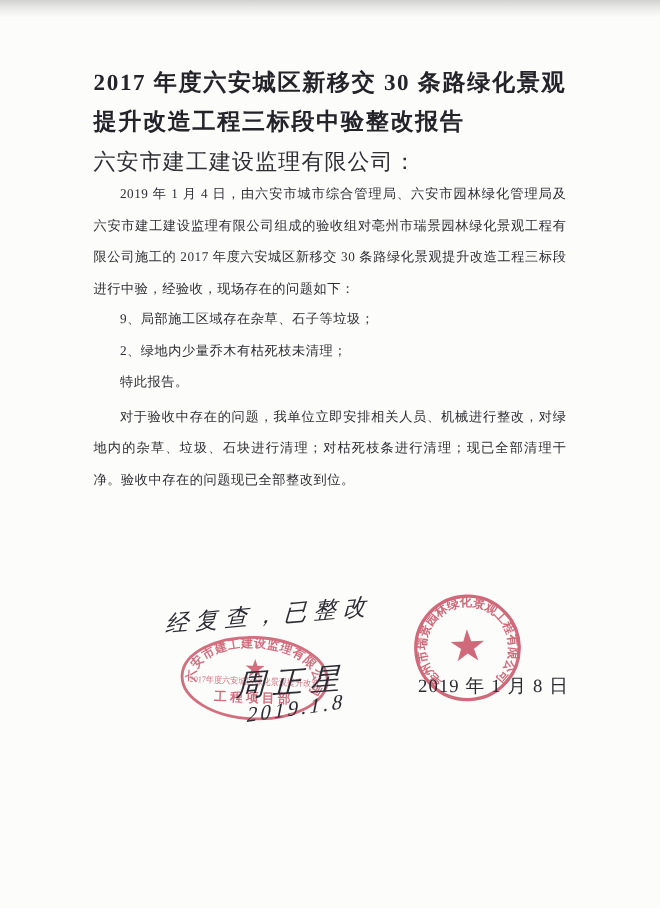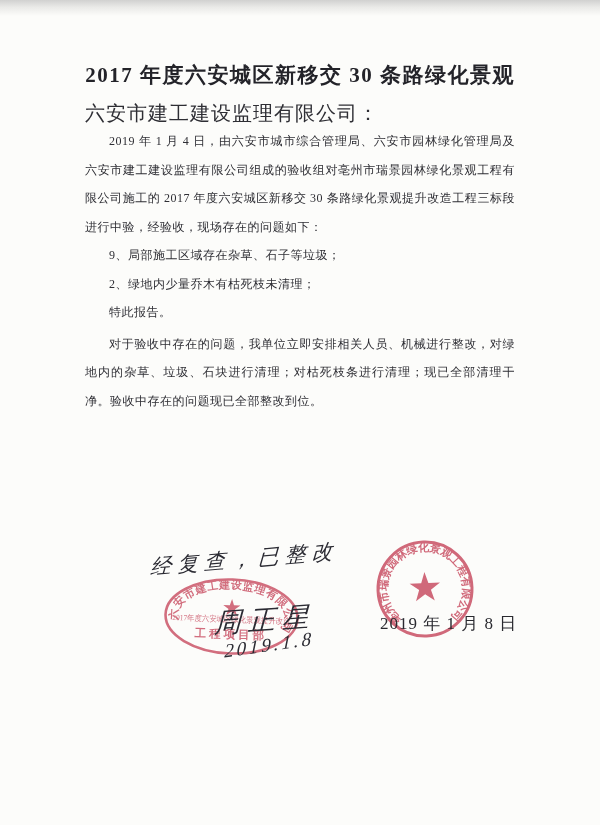--- a/index.html
+++ b/index.html
@@ -24,21 +24,21 @@
     position: absolute;
     top: 58px;
     left: 85px;
     width: 430px;
   }
   .title {
     margin: 0 0 6px 0;
     font-size: 21px;
     font-weight: bold;
     line-height: 35px;
-    text-align: right;
+    text-align: left;
     letter-spacing: 1.5px;
     color: #232329;
   }
   .addressee {
     margin: 6px 0 0 0;
     font-size: 20px;
     line-height: 28px;
     letter-spacing: 1px;
   }
   .body-p {
@@ -105,20 +105,21 @@
 </head>
 <body>
 
 <div class="page">
 
   <div class="scan-edge"></div>
 
   <div class="content">
     <h1 class="title">
       <div>2017 年度六安城区新移交 30 条路绿化景观</div>
+      <div>提升改造工程三标段中验整改报告</div>
     </h1>
     <p class="addressee">六安市建工建设监理有限公司：</p>
     <p class="body-p">2019 年 1 月 4 日，由六安市城市综合管理局、六安市园林绿化管理局及六安市建工建设监理有限公司组成的验收组对亳州市瑞景园林绿化景观工程有限公司施工的 2017 年度六安城区新移交 30 条路绿化景观提升改造工程三标段进行中验，经验收，现场存在的问题如下：</p>
     <p class="body-p">9、局部施工区域存在杂草、石子等垃圾；</p>
     <p class="body-p">2、绿地内少量乔木有枯死枝未清理；</p>
     <p class="body-p">特此报告。</p>
     <p class="body-p spaced">对于验收中存在的问题，我单位立即安排相关人员、机械进行整改，对绿地内的杂草、垃圾、石块进行清理；对枯死枝条进行清理；现已全部清理干净。验收中存在的问题现已全部整改到位。</p>
   </div>
 
   <svg class="stamp stamp-left" viewBox="0 0 145 85">

